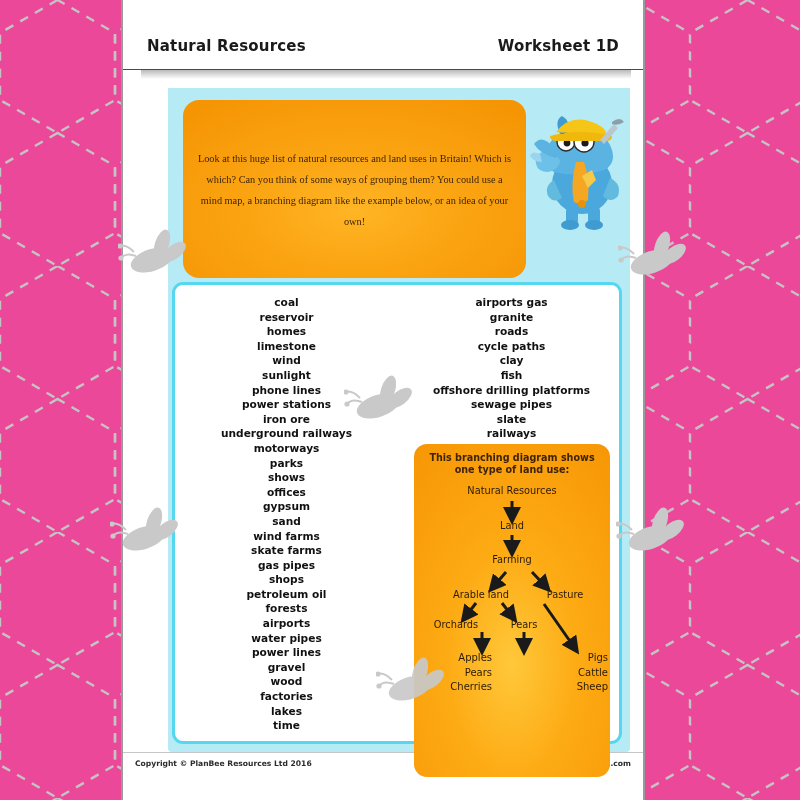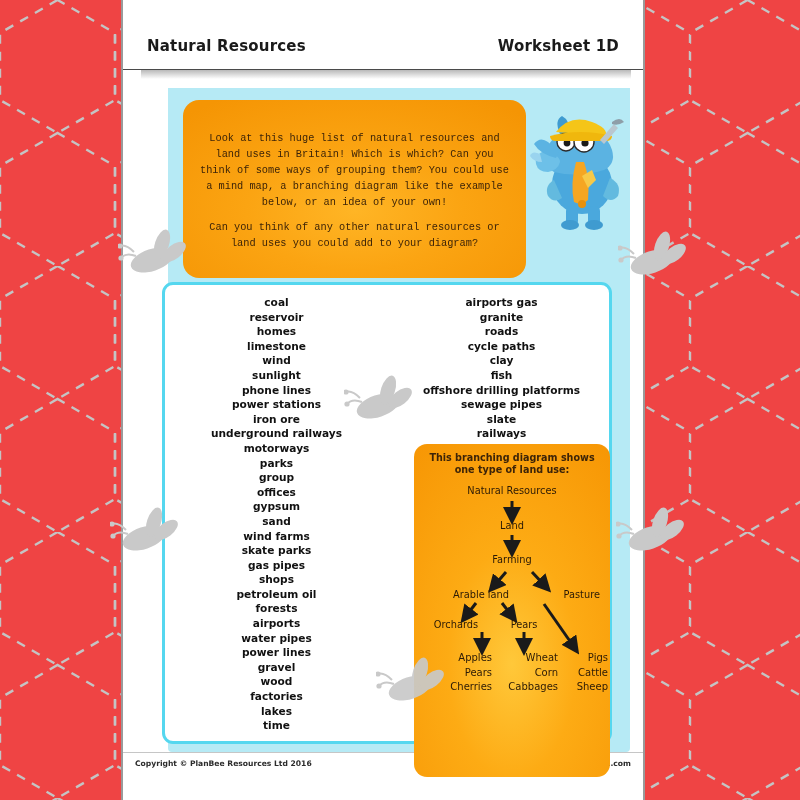--- a/index.html
+++ b/index.html
@@ -2,21 +2,21 @@
 <html><head>
 <meta charset="utf-8">
 <style>
   * { box-sizing: border-box; margin: 0; padding: 0; }
   html, body {
     width: 800px; height: 800px;
     font-family: "DejaVu Sans", sans-serif;
     background: #ffffff;
     overflow: hidden;
   }
-  #root { position: relative; width: 800px; height: 800px; background: #ef4444; }
+  #root { position: relative; width: 800px; height: 800px; background: #ec4899; }
 
   
   .hexlayer {
     position: absolute; inset: 0; z-index: 1; pointer-events: none;
   }
   .hexlayer svg { display: block; width: 800px; height: 800px; }
 
   
   .sheet {
     position: absolute; left: 121px; top: 0px; width: 524px; height: 800px;
@@ -55,32 +55,32 @@
   .bubble {
     position: absolute; left: 183px; top: 100px; width: 343px; height: 178px;
     border-radius: 16px;
     background:
       radial-gradient(ellipse 70% 75% at 50% 62%, #ffb525 0%, #fba412 45%, #f59504 100%);
     z-index: 7;
     padding: 12px 14px 10px 14px;
     display: flex; flex-direction: column; justify-content: center; gap: 9px;
   }
   .bubble p {
-    font-family: Liberation Mono, monospace;
-    font-size: 10.3px; line-height: 16px;
+    font-family: Liberation Serif, serif;
+    font-size: 10.3px; line-height: 21px;
     color: #3d2408; text-align: center; font-weight: 500;
   }
 
   
   .rhino { position: absolute; left: 520px; top: 92px; width: 120px; height: 140px; z-index: 8; }
   .rhino svg { display:block; }
 
   
   .listbox {
-    position: absolute; left: 162px; top: 282px; width: 450px; height: 462px;
+    position: absolute; left: 172px; top: 282px; width: 450px; height: 462px;
     background: #ffffff;
     border: 3px solid #55d7ef; border-radius: 11px;
     z-index: 6;
   }
   .cyan-bottom {
     position: absolute; left: 168px; top: 274px; width: 462px; height: 478px;
     background: #b6eaf5; border-radius: 4px; z-index: 5;
   }
 
   .wordcols { position: absolute; left: 0; top: 10px; width: 444px; display: flex; z-index: 7; }
@@ -171,21 +171,20 @@
       <span>Copyright © PlanBee Resources Ltd 2016</span>
       <span>www.planbee.com</span>
     </div>
   </div>
 
   <div class="cyan-top"></div>
   <div class="cyan-bottom"></div>
 
   <div class="bubble">
     <p>Look at this huge list of natural resources and land uses in Britain! Which is which? Can you think of some ways of grouping them? You could use a mind map, a branching diagram like the example below, or an idea of your own!</p>
-    <p>Can you think of any other natural resources or land uses you could add to your diagram?</p>
   </div>
 
   <div class="rhino">
     <svg width="120" height="140" viewBox="0 0 120 140" xmlns="http://www.w3.org/2000/svg">
 
       <ellipse cx="62" cy="92" rx="30" ry="30" fill="#4aa8dd"></ellipse>
       <path d="M34 88 q-10 6 -6 16 q6 8 14 2 z" fill="#63badf"></path>
       <path d="M90 86 q12 6 8 18 q-7 8 -15 0 z" fill="#63badf"></path>
 
       <rect x="46" y="114" width="12" height="20" rx="5" fill="#4aa8dd"></rect>
@@ -228,26 +227,26 @@
         <div class="w">homes</div>
         <div class="w">limestone</div>
         <div class="w">wind</div>
         <div class="w">sunlight</div>
         <div class="w">phone lines</div>
         <div class="w">power stations</div>
         <div class="w">iron ore</div>
         <div class="w">underground railways</div>
         <div class="w">motorways</div>
         <div class="w">parks</div>
-        <div class="w">group</div>
+        <div class="w">shows</div>
         <div class="w">offices</div>
         <div class="w">gypsum</div>
         <div class="w">sand</div>
         <div class="w">wind farms</div>
-        <div class="w">skate parks</div>
+        <div class="w">skate farms</div>
         <div class="w">gas pipes</div>
         <div class="w">shops</div>
         <div class="w">petroleum oil</div>
         <div class="w">forests</div>
         <div class="w">airports</div>
         <div class="w">water pipes</div>
         <div class="w">power lines</div>
         <div class="w">gravel</div>
         <div class="w">wood</div>
         <div class="w">factories</div>
@@ -293,34 +292,29 @@
         <line x1="68" y1="188" x2="68" y2="203"></line>
         <line x1="110" y1="188" x2="110" y2="203"></line>
         <line x1="130" y1="160" x2="160" y2="203"></line>
       </g>
     </svg>
 
     <div class="dg-node" style="left:0; top:41px; width:100%;">Natural Resources</div>
     <div class="dg-node" style="left:0; top:76px; width:100%;">Land</div>
     <div class="dg-node" style="left:0; top:110px; width:100%;">Farming</div>
     <div class="dg-node" style="left:18px; top:145px; width:98px;">Arable land</div>
-    <div class="dg-node" style="left:116px; top:145px; width:70px;text-align:right;">Pasture</div>
+    <div class="dg-node" style="left:116px; top:145px; width:70px;">Pasture</div>
     <div class="dg-node" style="left:6px; top:175px; width:72px;">Orchards</div>
     <div class="dg-node" style="left:76px; top:175px; width:68px;">Pears</div>
 
     <div class="dg-leaf" style="left:6px; top:207px; width:72px;">
       <div>Apples</div>
       <div>Pears</div>
       <div>Cherries</div>
     </div>
-    <div class="dg-leaf" style="left:76px; top:207px; width:68px;">
-      <div>Wheat</div>
-      <div>Corn</div>
-      <div>Cabbages</div>
-    </div>
     <div class="dg-leaf" style="left:140px; top:207px; width:54px;">
       <div>Pigs</div>
       <div>Cattle</div>
       <div>Sheep</div>
     </div>
   </div>
 
   <div class="bee" style="left:118px; top:222px;">
     <svg width="72" height="60" viewBox="0 0 72 60" xmlns="http://www.w3.org/2000/svg">
       <g fill="#c9c9c9">

